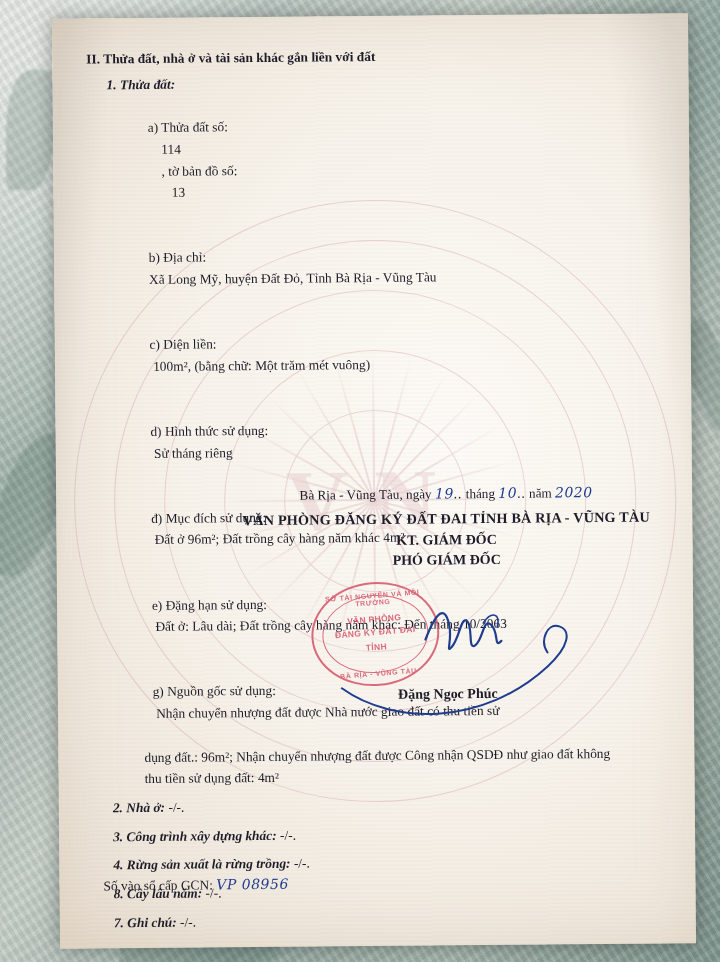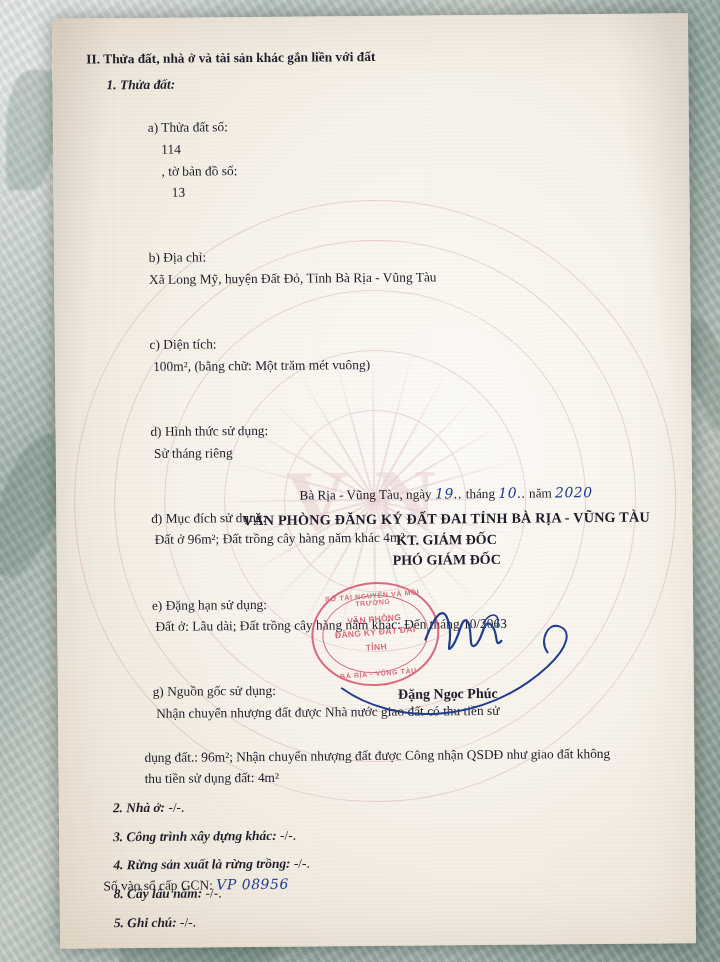--- a/index.html
+++ b/index.html
@@ -301,21 +301,21 @@
         &nbsp;&nbsp;&nbsp;&nbsp;<span>, tờ bản đồ số:</span>
         &nbsp;&nbsp;&nbsp;&nbsp;&nbsp;&nbsp;&nbsp;<span>13</span>
       </div>
 
       <div class="item">
         <span>b) Địa chỉ:</span>
         <span>Xã Long Mỹ, huyện Đất Đỏ, Tỉnh Bà Rịa - Vũng Tàu</span>
       </div>
 
       <div class="item">
-        <span>c) Diện tích:</span>
+        <span>c) Diện liền:</span>
         &nbsp;<span>100m², (bằng chữ: Một trăm mét vuông)</span>
       </div>
 
       <div class="item">
         <span>d) Hình thức sử dụng:</span>
         &nbsp;<span>Sử tháng riêng</span>
       </div>
 
       <div class="item">
         <span>đ) Mục đích sử dụng:</span>
@@ -344,21 +344,21 @@
       </div>
       <div class="numbered">
         <span>4. Rừng sản xuất là rừng trồng:</span>
         <span class="plain">-/-.</span>
       </div>
       <div class="numbered">
         <span>8. Cây lâu năm:</span>
         <span class="plain">-/-.</span>
       </div>
       <div class="numbered">
-        <span>5. Ghi chú:</span>
+        <span>7. Ghi chú:</span>
         <span class="plain">-/-.</span>
       </div>
     </div>
 
     <div class="sign-block">
       <div class="sign-date">
         <span>Bà Rịa - Vũng Tàu, ngày</span>
         <span class="hand">19</span><span class="dots">..</span>
         <span>tháng</span>
         <span class="hand">10</span><span class="dots">..</span>

